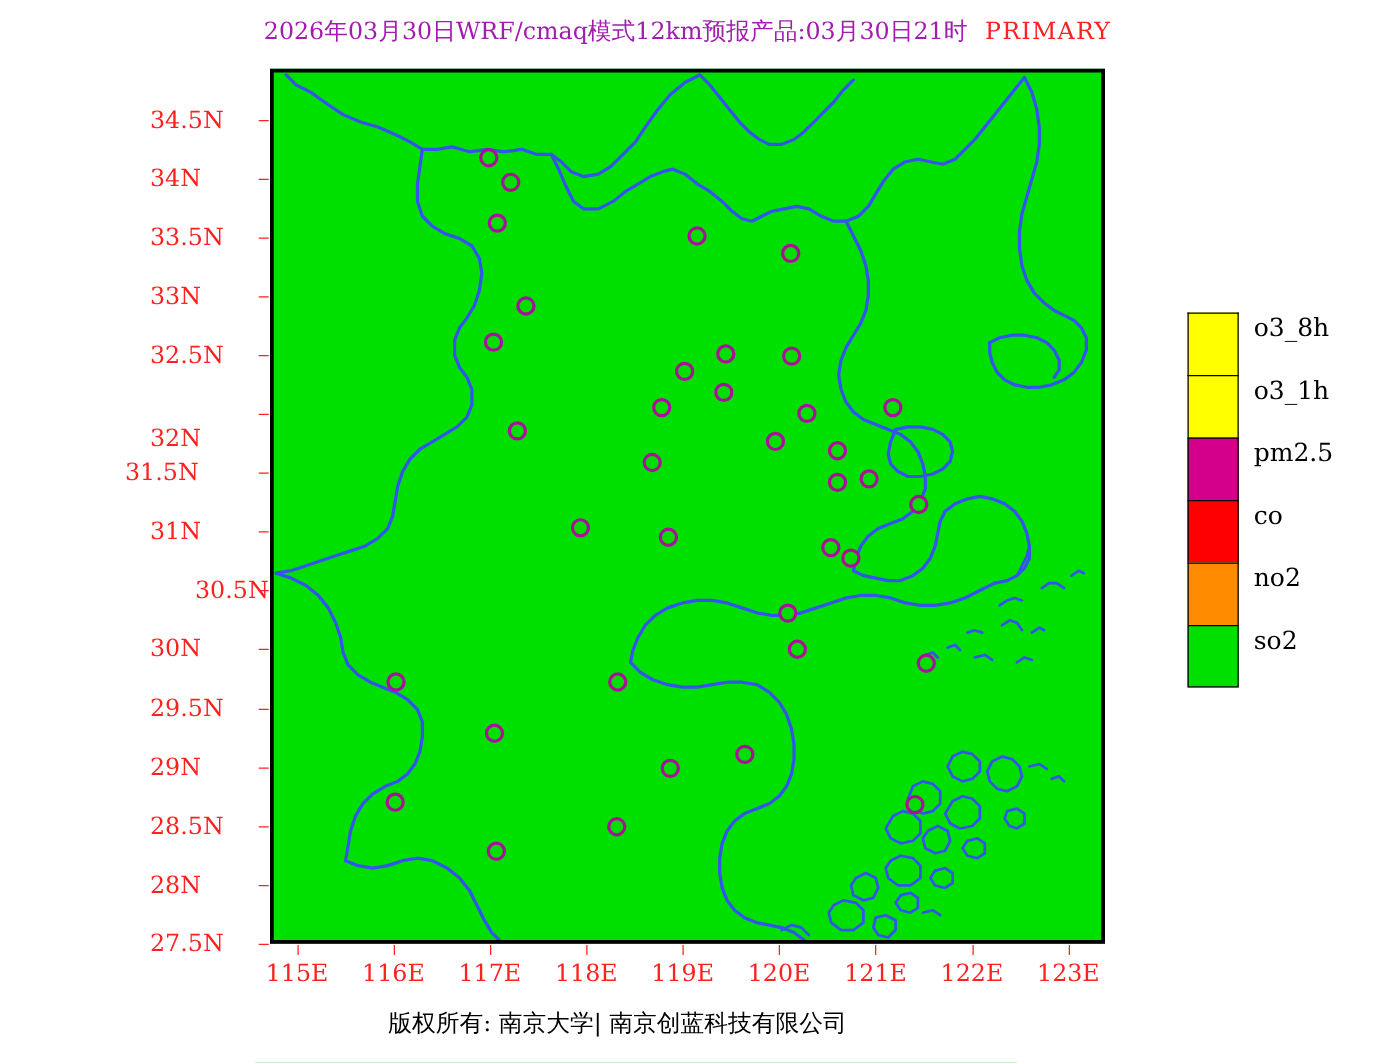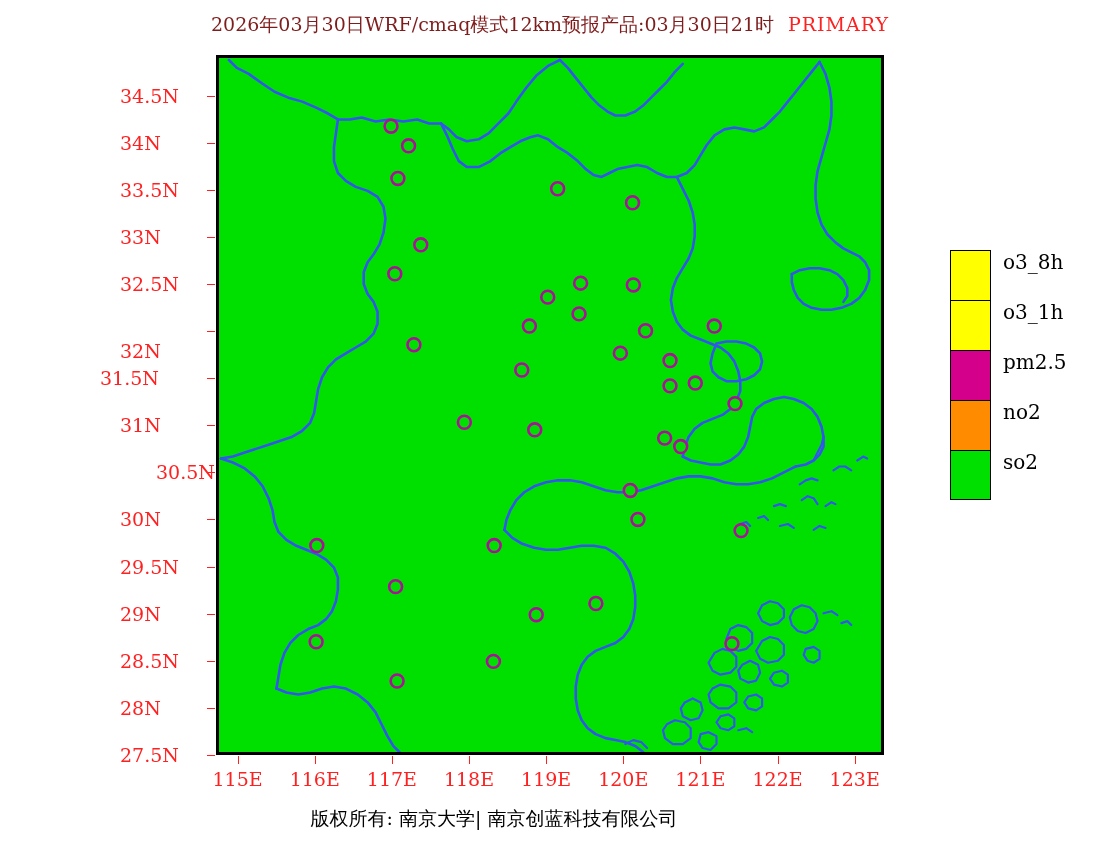--- a/index.html
+++ b/index.html
@@ -19,21 +19,21 @@
   #title-bar {
     position: absolute;
     left: 0; top: 12px;
     width: 1100px;
     text-align: center;
     white-space: nowrap;
     font-size: 19px;
     letter-spacing: 0px;
     color: #000000;
   }
-  #title-bar .title-main { color:#7f1d1d; }
+  #title-bar .title-main { color:#a21caf; }
   #title-bar .title-primary {
     color: #ff2020;
     margin-left: 14px;
     letter-spacing: 1px;
   }
 
   
   #plot-wrap {
     position: absolute;
     left: 216px; top: 55px;
@@ -329,20 +329,24 @@
     </div>
     <div class="legend-row">
       <div class="legend-swatch" style="background: rgb(255, 255, 0);"></div>
       <div class="legend-label">o3_1h</div>
     </div>
     <div class="legend-row">
       <div class="legend-swatch" style="background: rgb(212, 0, 140);"></div>
       <div class="legend-label">pm2.5</div>
     </div>
     <div class="legend-row">
+      <div class="legend-swatch" style="background: rgb(255, 0, 0);"></div>
+      <div class="legend-label">co</div>
+    </div>
+    <div class="legend-row">
       <div class="legend-swatch" style="background: rgb(255, 140, 0);"></div>
       <div class="legend-label">no2</div>
     </div>
     <div class="legend-row">
       <div class="legend-swatch" style="background: rgb(0, 224, 0);"></div>
       <div class="legend-label">so2</div>
     </div>
   </div>
 
 <div id="footer">版权所有: 南京大学| 南京创蓝科技有限公司</div>

